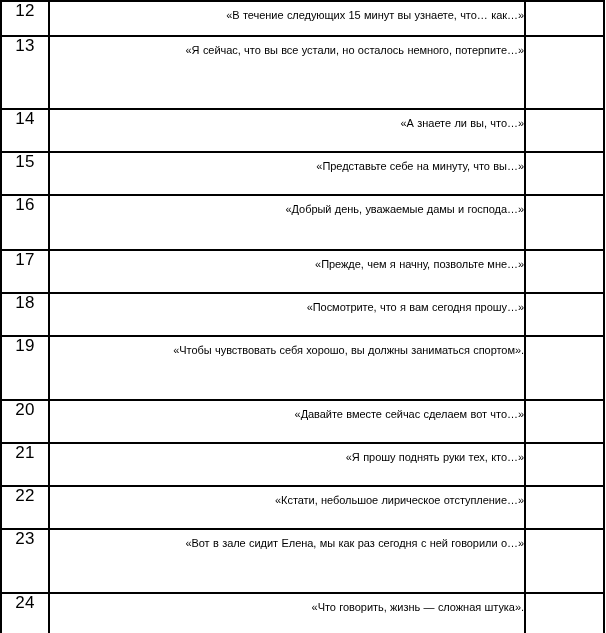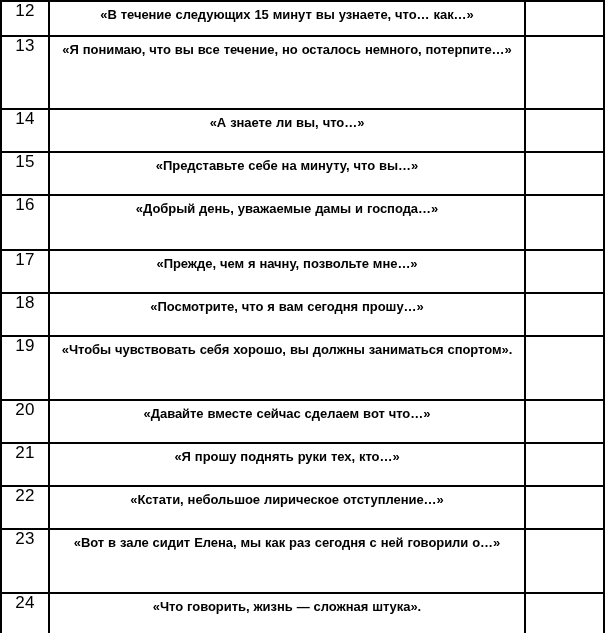--- a/index.html
+++ b/index.html
@@ -38,27 +38,26 @@
     vertical-align: top;
   }
   td.num {
     text-align: center;
     font-size: 17px;
     line-height: 1.0;
     padding-top: 9px;
     letter-spacing: 0.3px;
   }
   td.text {
-    font-size: 13px;
+    font-size: 11px;
     line-height: 26px;
     padding: 6px 8px 6px 11px;
-    text-align: center;
+    text-align: right;
     letter-spacing: -0.05px;
     word-spacing: 0.4px;
-    font-weight: bold;
   }
   td.blank {
     background: #ffffff;
   }
   
   tr.r1 td { height: 33px; }
   tr.r2 td { height: 71px; margin-left: 32px; }
   tr.r3 td { height: 41px; }
   tr.r4 td { height: 53px; margin-top: 8px; }
   tr.r5 td { height: 62px; margin-left: 27px; }
@@ -73,21 +72,21 @@
     <col class="col-blank">
   </colgroup>
   <tbody>
       <tr class="r1">
         <td class="num">12</td>
         <td class="text">«В течение следующих 15 минут вы узнаете, что… как…»</td>
         <td class="blank"></td>
       </tr>
       <tr class="r2">
         <td class="num">13</td>
-        <td class="text">«Я понимаю, что вы все течение, но осталось немного, потерпите…»</td>
+        <td class="text">«Я сейчас, что вы все устали, но осталось немного, потерпите…»</td>
         <td class="blank"></td>
       </tr>
       <tr class="r3">
         <td class="num">14</td>
         <td class="text">«А знаете ли вы, что…»</td>
         <td class="blank"></td>
       </tr>
       <tr class="r3">
         <td class="num">15</td>
         <td class="text">«Представьте себе на минуту, что вы…»</td>

